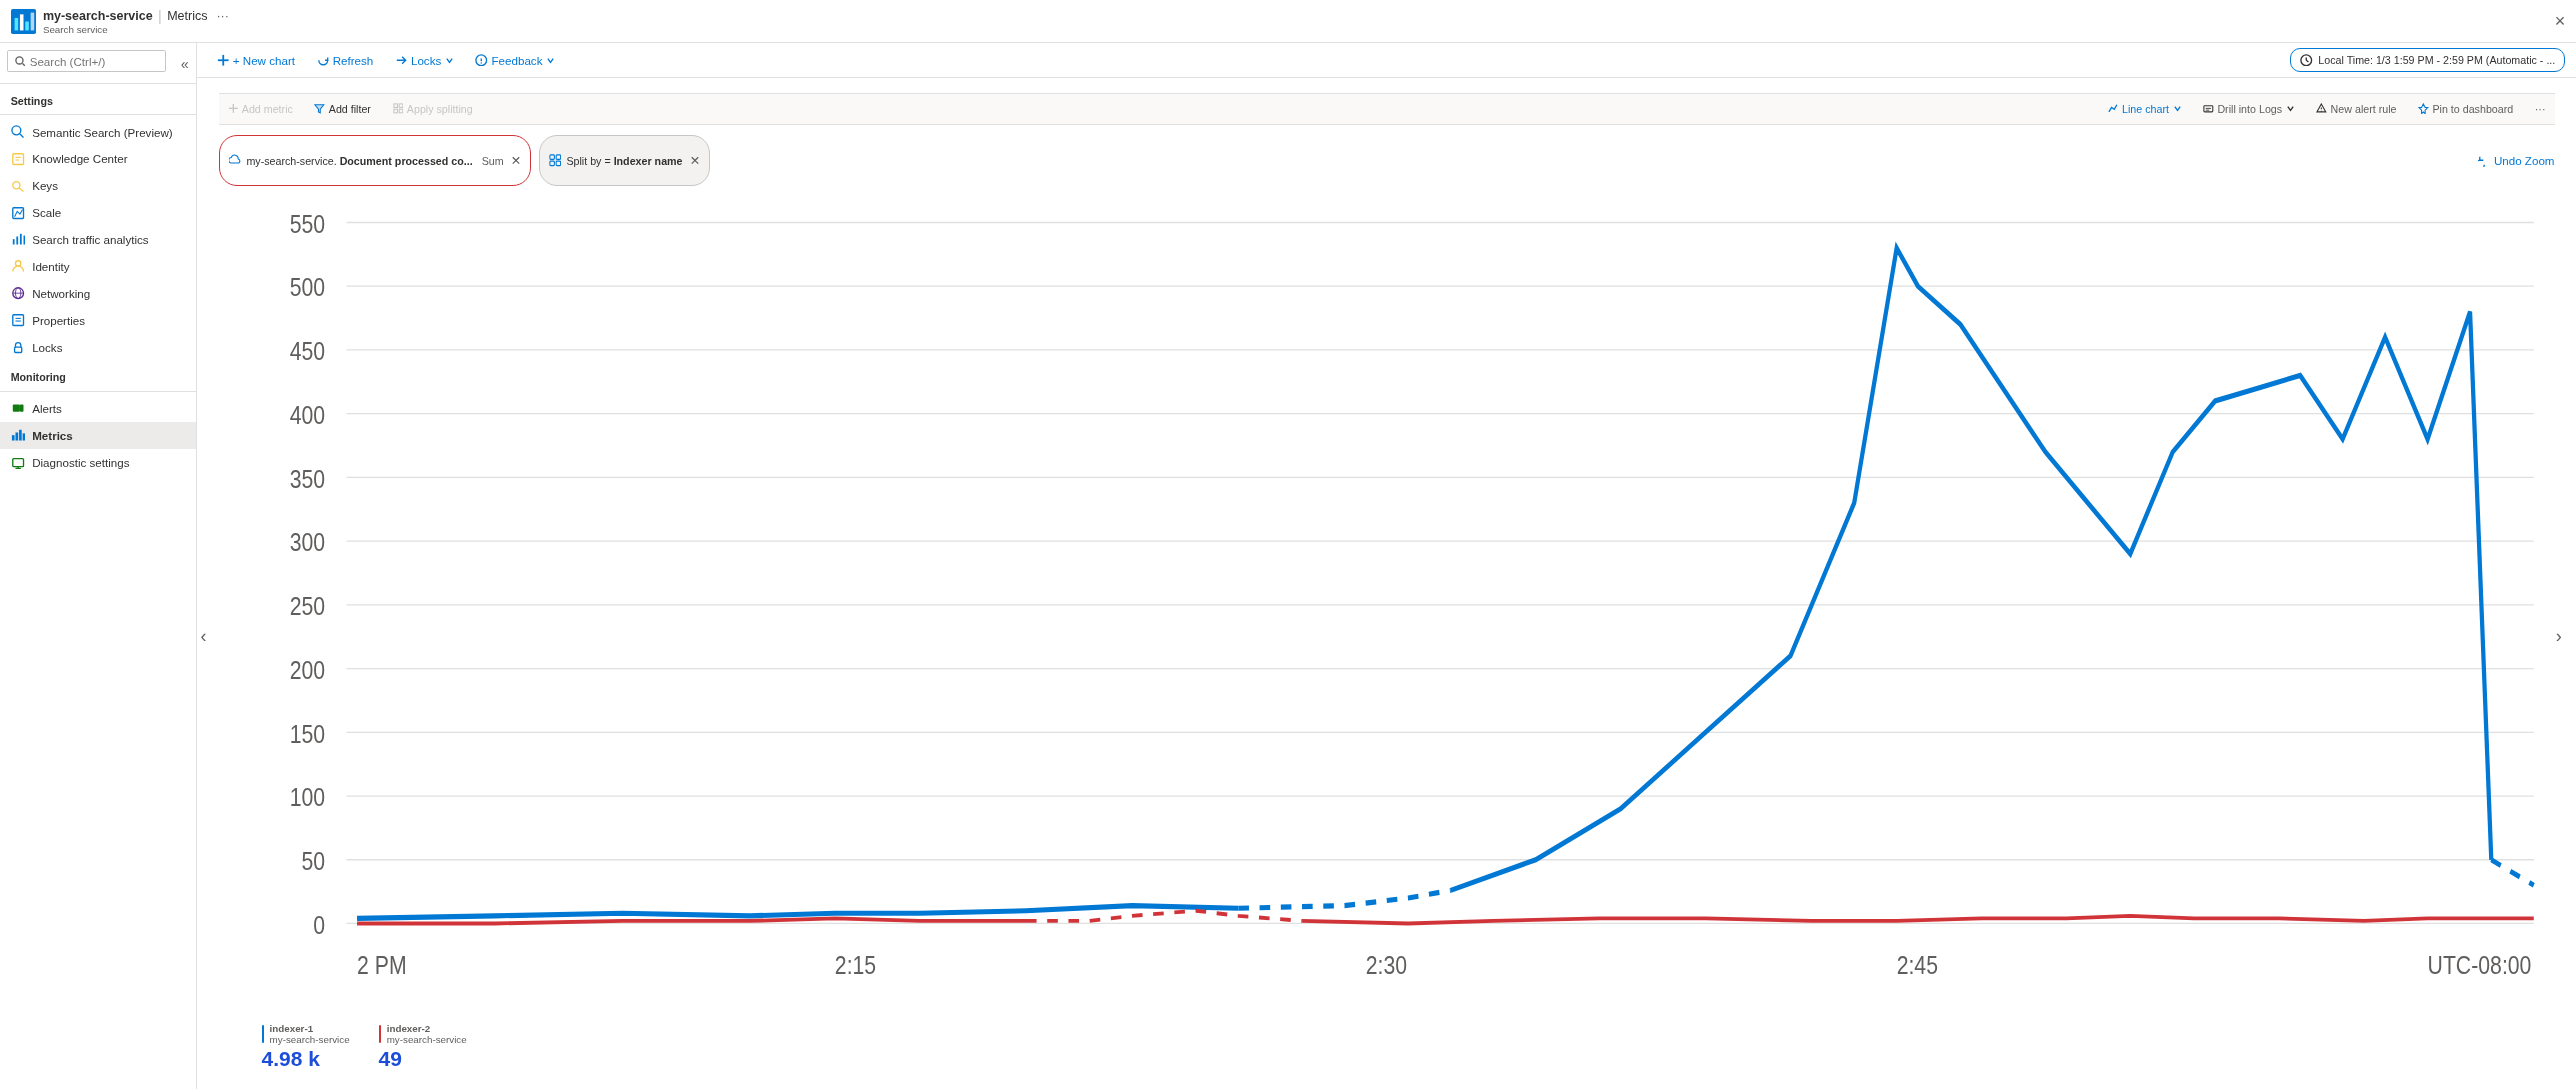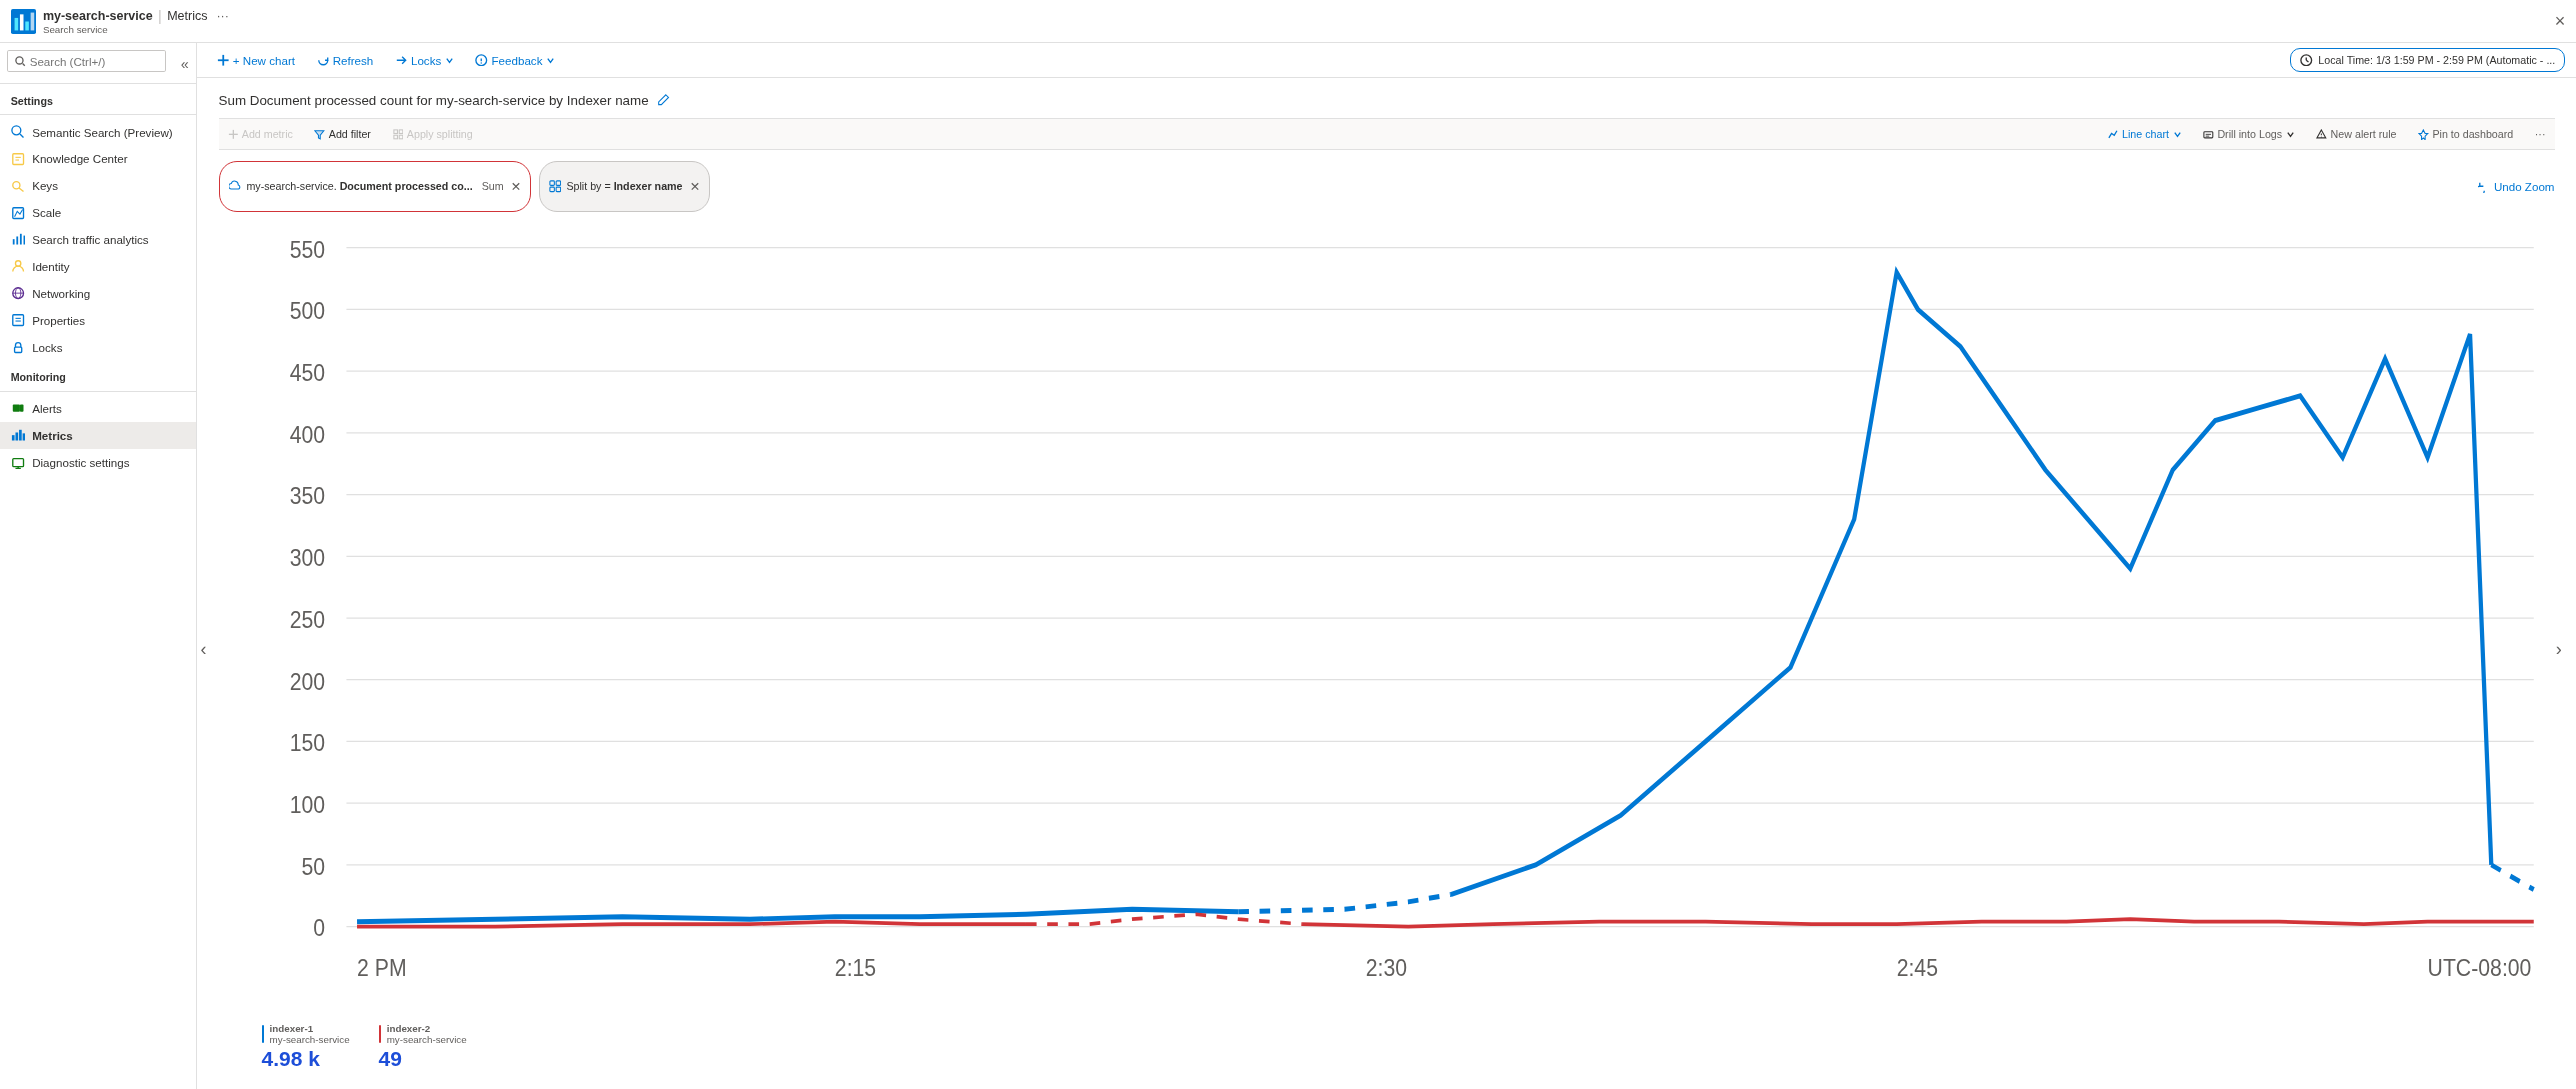--- a/index.html
+++ b/index.html
@@ -334,26 +334,20 @@
             <circle cx="7" cy="7" r="6" stroke="#323130" stroke-width="1.5" fill="none"></circle>
             <line x1="7" y1="4" x2="7" y2="7" stroke="#323130" stroke-width="1.5"></line>
             <line x1="7" y1="7" x2="9.5" y2="9" stroke="#323130" stroke-width="1.5"></line>
           </svg>
         <span style="font-size:10.7px;">Local Time: 1/3 1:59 PM - 2:59 PM (Automatic - ...</span>
       </div>
     </div>
 
     <div class="chart-container">
 
-      <div class="chart-title-row">
-        <span class="chart-title">Sum Document processed count for my-search-service by Indexer name</span>
-        <svg class="chart-edit-icon" width="14.3" height="14.3" viewBox="0 0 16 16">
-          <path d="M11 2l3 3-8 8H3v-3l8-8z" stroke="#0078d4" stroke-width="1.2" fill="none"></path>
-        </svg>
-      </div>
 
       <div class="chart-toolbar">
         <button class="chart-tb-btn disabled">
           <svg width="10.7" height="10.7" viewBox="0 0 12 12">
               <line x1="6" y1="1" x2="6" y2="11" stroke="#c8c6c4" stroke-width="1.5"></line>
               <line x1="1" y1="6" x2="11" y2="6" stroke="#c8c6c4" stroke-width="1.5"></line>
             </svg>
           <span>Add metric</span>
         </button>
         <button class="chart-tb-btn">

